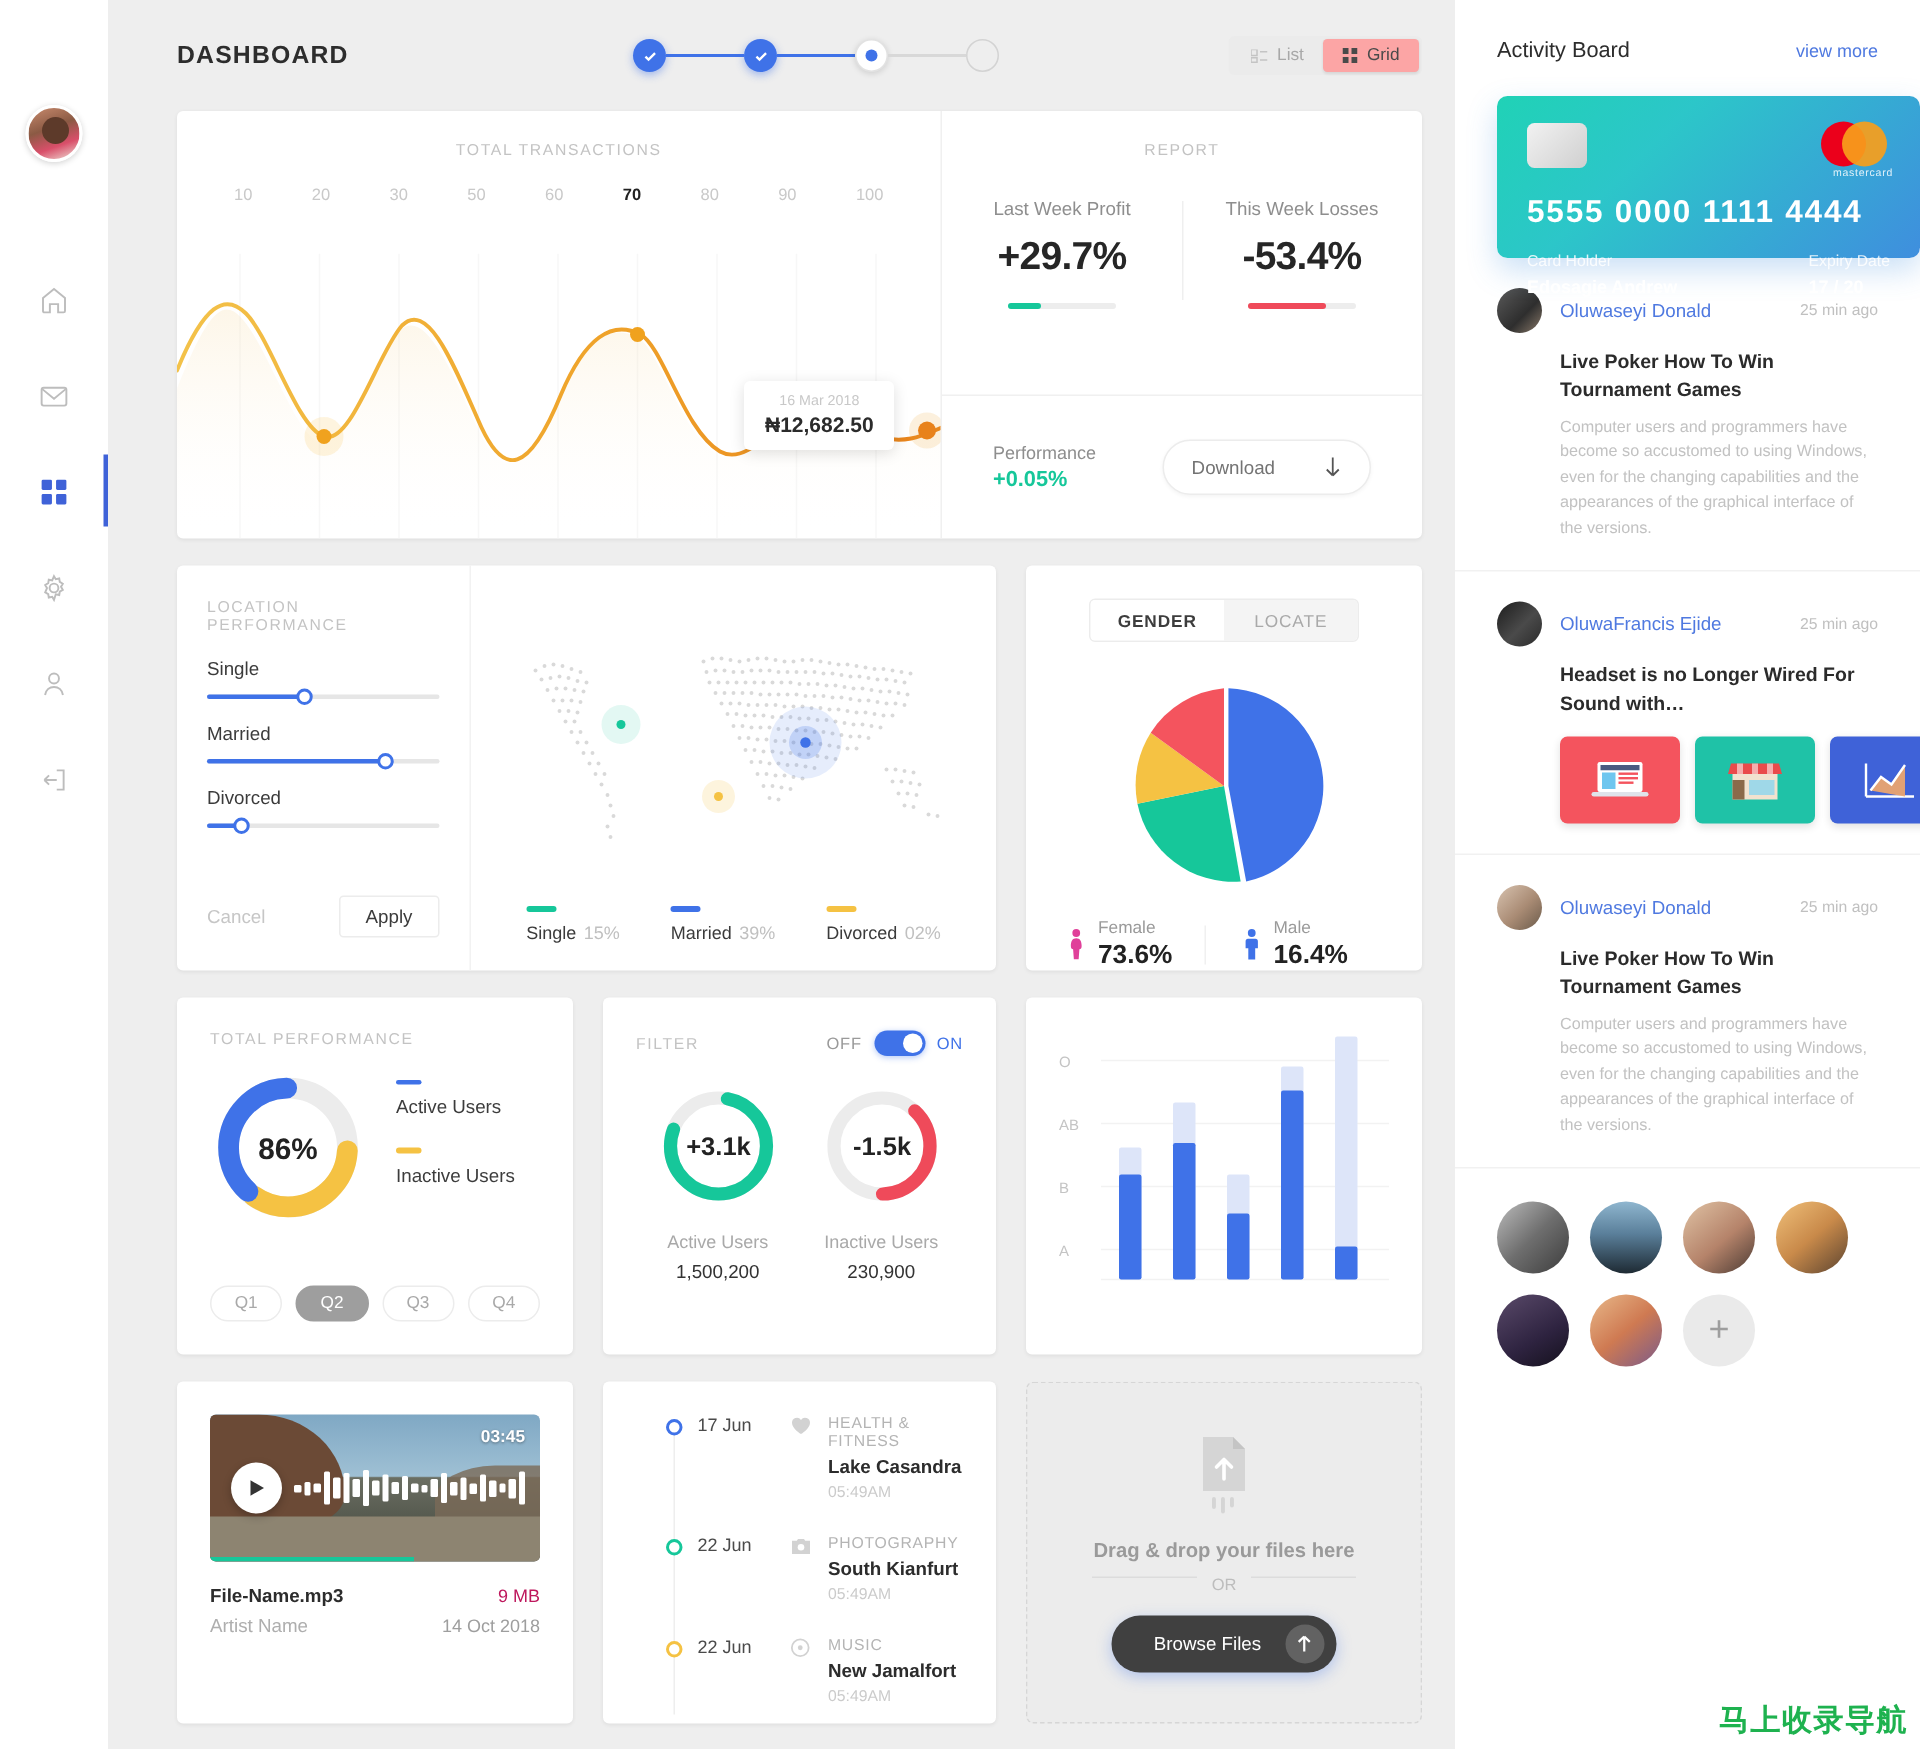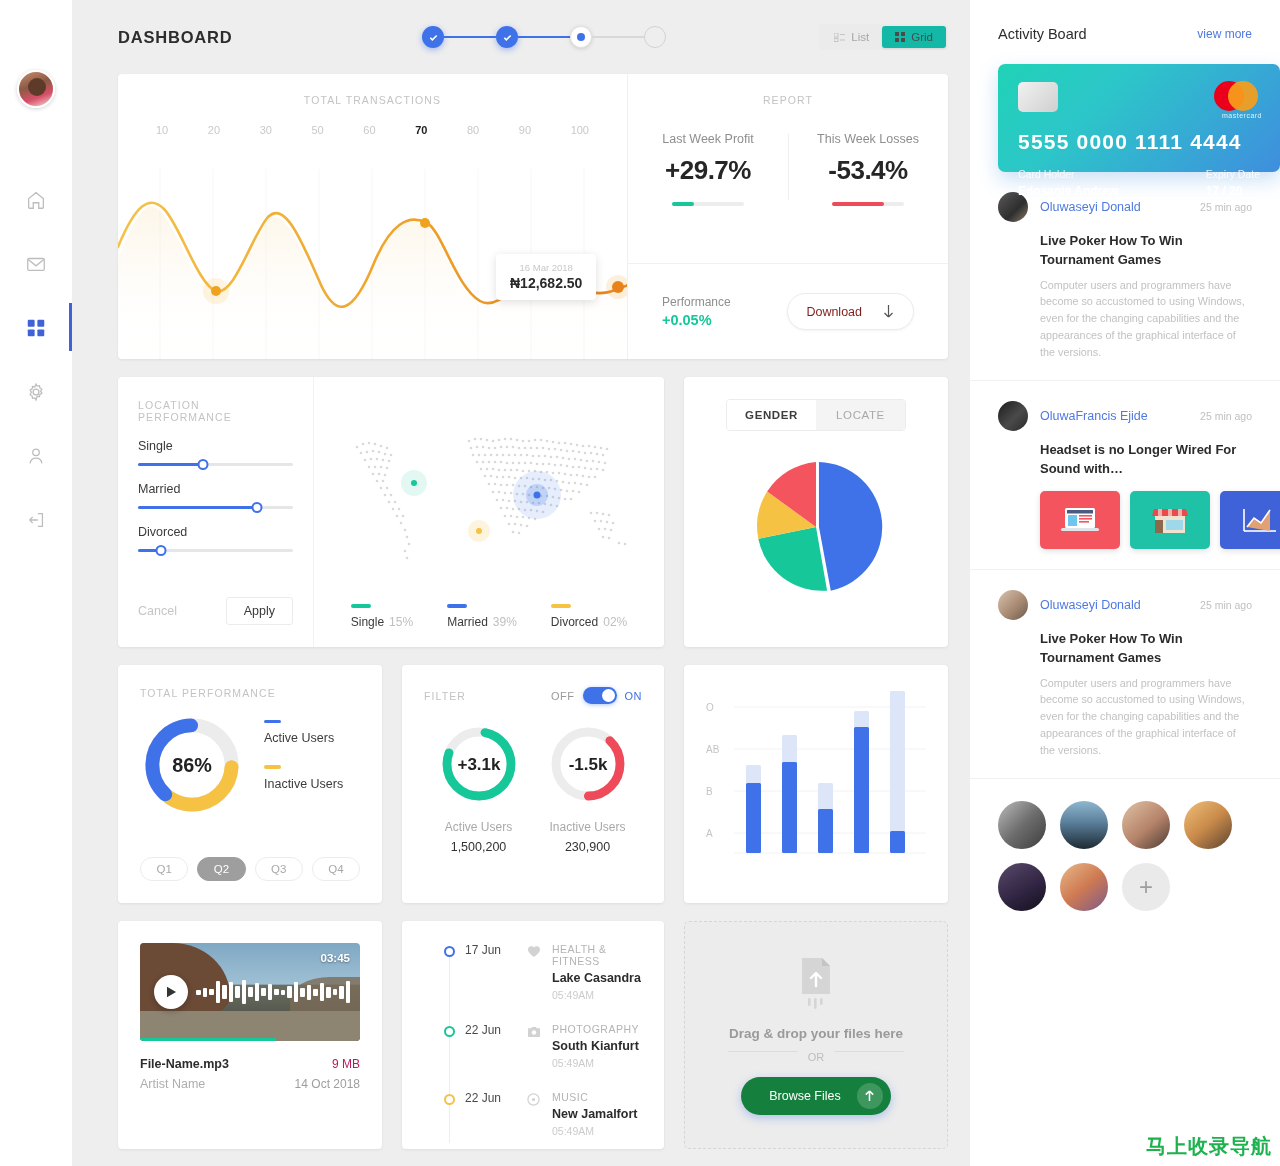--- a/index.html
+++ b/index.html
@@ -49,21 +49,21 @@
   .step.current { background:#fff; border:1px solid #e2e2e2; box-shadow:0 1px 4px rgba(0,0,0,.14); }
   .step.current span { width:8px; height:8px; border-radius:50%; background:#3f72e8; display:block; }
   .step.todo { border: 1.5px solid #d3d3d3; background: transparent; }
   .step-line { width: 52px; height: 2px; background: #3f72e8; }
   .step-line.muted { background: #d8d8d8; }
   .viewtoggle { margin-left: auto; display: flex; background:#ebebeb; border-radius:4px; padding:2px; }
   .vt {
     display:flex; align-items:center; gap:6px; font-size:11.5px; color:#a8a8a8;
     padding:5px 13px; border-radius:3px; cursor:pointer;
   }
-  .vt.active { background:#14b8a6; color:#4a4a4a; box-shadow:0 1px 2px rgba(0,0,0,.09); }
+  .vt.active { background:#fca5a5; color:#4a4a4a; box-shadow:0 1px 2px rgba(0,0,0,.09); }
 
   .card { background:#fff; border-radius:4px; box-shadow:0 1px 3px rgba(0,0,0,.07); }
   .card-label { font-size:10.5px; letter-spacing:1.1px; color:#c3c3c3; text-transform:uppercase; }
 
   
   .row-top { display:flex; height: 285px; }
   .tx { flex: 0 0 510px; position:relative; padding:20px 0 0; overflow:hidden; border-right:1px solid #f0f0f0; }
   .tx-title { text-align:center; }
   .tx-axis { display:flex; justify-content:space-between; padding:18px 38px 0; }
   .tx-axis span { font-size:11px; color:#c9c9c9; }
@@ -82,23 +82,23 @@
   .rcol { flex:1; text-align:center; position:relative; }
   .rcol + .rcol::before { content:""; position:absolute; left:0; top:2px; bottom:6px; width:1px; background:#efefef; }
   .rcol .lbl { font-size:12.5px; color:#8e8e8e; }
   .rcol .val { font-size:26px; font-weight:bold; color:#262626; margin-top:9px; letter-spacing:-.5px; }
   .bar-track { width:72px; height:4px; border-radius:3px; background:#ededed; margin:16px auto 0; position:relative; }
   .bar-fill { position:absolute; left:0; top:0; height:4px; border-radius:3px; }
   .report-bot { border-top:1px solid #f0f0f0; height:96px; display:flex; align-items:center; padding:0 34px; }
   .perf .lbl { font-size:12px; color:#8e8e8e; }
   .perf .val { font-size:14.5px; color:#16c79a; font-weight:bold; margin-top:3px; }
   .dl-btn {
-    margin-left:auto; display:flex; align-items:center; gap:20px;
+    margin-left:auto; display:flex; align-items:center; gap:32px;
     border:1px solid #ececec; border-radius:22px; padding:10px 18px; cursor:pointer;
-    font-size:12.5px; color:#7f1d1d; background:#fff; box-shadow:0 1px 3px rgba(0,0,0,.05);
+    font-size:12.5px; color:#737373; background:#fff; box-shadow:0 1px 3px rgba(0,0,0,.05);
   }
 
   
   .row-mid { display:flex; gap:20px; margin-top:18px; height:270px; }
   .loc-map { flex:0 0 546px; display:flex; }
   .loc { flex:0 0 196px; padding:22px 20px 0; border-right:1px solid #f2f2f2; position:relative; }
   .slider-group { margin-top:16px; }
   .slider-group .nm { font-size:12.5px; color:#3b3b3b; }
   .track { height:3px; background:#e6e6e6; border-radius:2px; margin-top:10px; position:relative; }
   .track .fill { position:absolute; left:0; top:0; height:3px; background:#3f72e8; border-radius:2px; }
@@ -182,21 +182,21 @@
 
   .drop-card {
     flex:1; border:1.5px dashed #d6d6d6; border-radius:5px; background:#ececec;
     display:flex; flex-direction:column; align-items:center; justify-content:center; gap:0;
   }
   .drop-txt { font-size:13.5px; color:#9a9a9a; font-weight:bold; margin-top:16px; }
   .or-row { display:flex; gap:10px; margin-top:10px; width:176px; }
   .or-row .ln { flex:1; height:1px; background:#dcdcdc; }
   .or-row .or { font-size:11px; color:#bdbdbd; }
   .browse {
-    margin-top:14px; background:#15803d; color:#fff; border-radius:22px;
+    margin-top:14px; background:#404040; color:#fff; border-radius:22px;
     padding:0 8px 0 28px; height:38px; display:flex; align-items:center; gap:16px;
     font-size:12.5px; cursor:pointer; box-shadow:0 3px 10px rgba(63,114,232,.35);
   }
   .browse .circ { width:26px; height:26px; border-radius:50%; background:rgba(255,255,255,.18); display:flex; align-items:center; justify-content:center; }
 
   .footer { text-align:center; font-size:11px; color:#b8b8b8; padding:18px 0 0; }
 
   
   .right { width:310px; background:#fff; height:1166px; flex-shrink:0; overflow:hidden; }
   .right-head { display:flex; align-items:center; padding:26px 28px 0; }
@@ -737,20 +737,42 @@
           <div>LOCATE</div>
         </div>
         <div class="pie-wrap">
           <svg width="148" height="148" viewBox="0 0 100 100">
             <path d="M52 50 L52 6 A44 44 0 0 1 60 93 Z" fill="#3f72e8"></path>
             <path d="M50 50 L57.5 93 A44 44 0 0 1 11 58 Z" fill="#16c79a"></path>
             <path d="M50 50 L11 58 A44 44 0 0 1 17 26 Z" fill="#f5c243"></path>
             <path d="M50 50 L17 26 A44 44 0 0 1 50 6 Z" fill="#f4545e"></path>
           </svg>
         </div>
+        <div class="gstats">
+          <div class="gstat">
+            <svg width="11" height="22" viewBox="0 0 11 22">
+                <circle cx="5.5" cy="3" r="2.6" fill="#e0409a"></circle>
+                <path d="M5.5 6.5c2.4 0 3.6 1.8 3.6 5.2 0 1.6-.6 2.2-1.5 2.2l-.5 6.6H3.9l-.5-6.6c-.9 0-1.5-.6-1.5-2.2 0-3.4 1.2-5.2 3.6-5.2z" fill="#e0409a"></path>
+              </svg>
+            <div>
+              <div class="lbl">Female</div>
+              <div class="val">73.6%</div>
+            </div>
+          </div>
+          <div class="gstat">
+            <svg width="11" height="22" viewBox="0 0 11 22">
+                <circle cx="5.5" cy="3" r="2.6" fill="#3f72e8"></circle>
+                <path d="M3 6.8h5c1 0 1.6.7 1.6 1.8v4.6H7.8v7.4H3.2v-7.4H1.4V8.6c0-1.1.6-1.8 1.6-1.8z" fill="#3f72e8"></path>
+              </svg>
+            <div>
+              <div class="lbl">Male</div>
+              <div class="val">16.4%</div>
+            </div>
+          </div>
+        </div>
       </div>
     </div>
 
     <div class="row-perf">
       <div class="card perf-card">
         <div class="card-label">TOTAL PERFORMANCE</div>
         <div class="donut-row">
           <svg width="104" height="104" viewBox="0 0 42 42">
             <circle cx="21" cy="21" r="16" fill="none" stroke="#ececec" stroke-width="5.6"></circle>
             <circle cx="21" cy="21" r="16" fill="none" stroke="#f5c243" stroke-width="5.6" stroke-dasharray="34 66.5" stroke-dashoffset="-26" stroke-linecap="round" transform="rotate(-90 21 21)"></circle>

